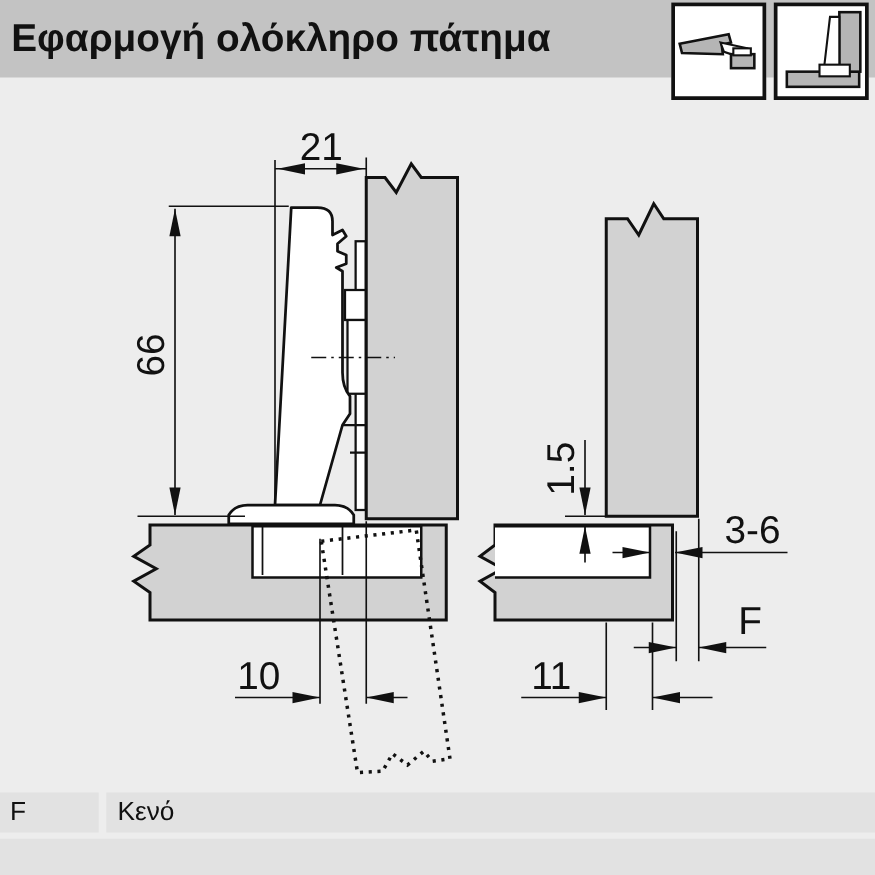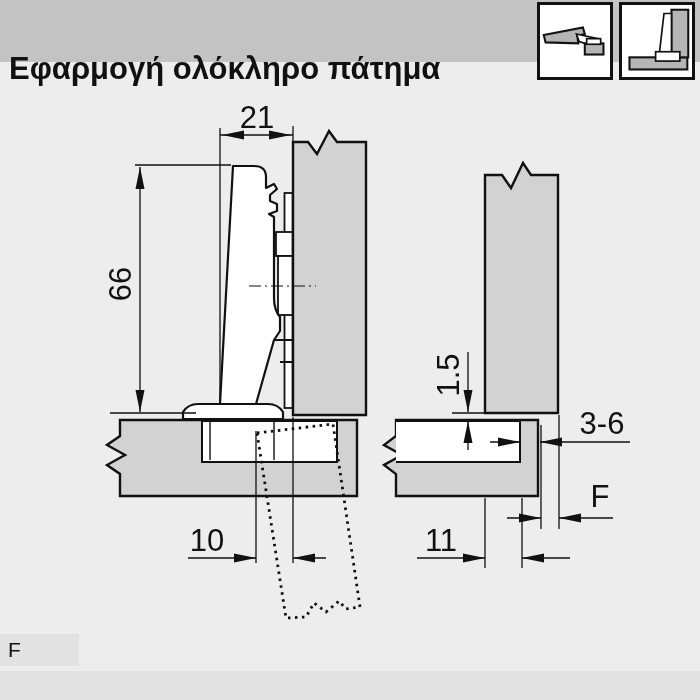--- a/index.html
+++ b/index.html
@@ -10,21 +10,20 @@
     -webkit-font-smoothing:antialiased;
   }
   .header{
     position:absolute;left:0;top:0;width:700px;height:62px;
     background:#c3c3c3;
   }
   .header .title{
     position:absolute;left:9px;top:13px;
     font-size:31px;font-weight:bold;color:#111;letter-spacing:0px;
     white-space:nowrap;
-    margin-top:38px;
   }
   .icon-box{
     position:absolute;top:2px;width:70px;height:72px;
     background:#ffffff;border:3px solid #111;
   }
   .icon-box.first{left:537px;}
   .icon-box.second{left:619px;}
   .drawing-wrap{position:absolute;left:0;top:0;width:584px;height:700px;}
   .footer-row{
     position:absolute;left:0;width:700px;height:32px;background:transparent;
@@ -150,14 +149,15 @@
   <svg width="70" height="72" viewBox="0 0 75 77">
     <rect x="8" y="56" width="62" height="13" fill="#b5b5b5" stroke="#111" stroke-width="2.2"></rect>
     <rect x="53" y="5" width="18" height="51" fill="#b5b5b5" stroke="#111" stroke-width="2.2"></rect>
     <path d="M45,9 L53,9 L53,52 L40,52 Z" fill="#ffffff" stroke="#111" stroke-width="1.8"></path>
     <rect x="36" y="50" width="26" height="10" fill="#ffffff" stroke="#111" stroke-width="1.8"></rect>
   </svg>
 </div>
 
 <div class="footer-row" style="top:634px;">
   <div class="footer-cell cell-key">F</div>
+  <div class="footer-cell cell-val">Κενό</div>
 </div>
 <div class="footer-strip"></div>
 
 </body></html>

